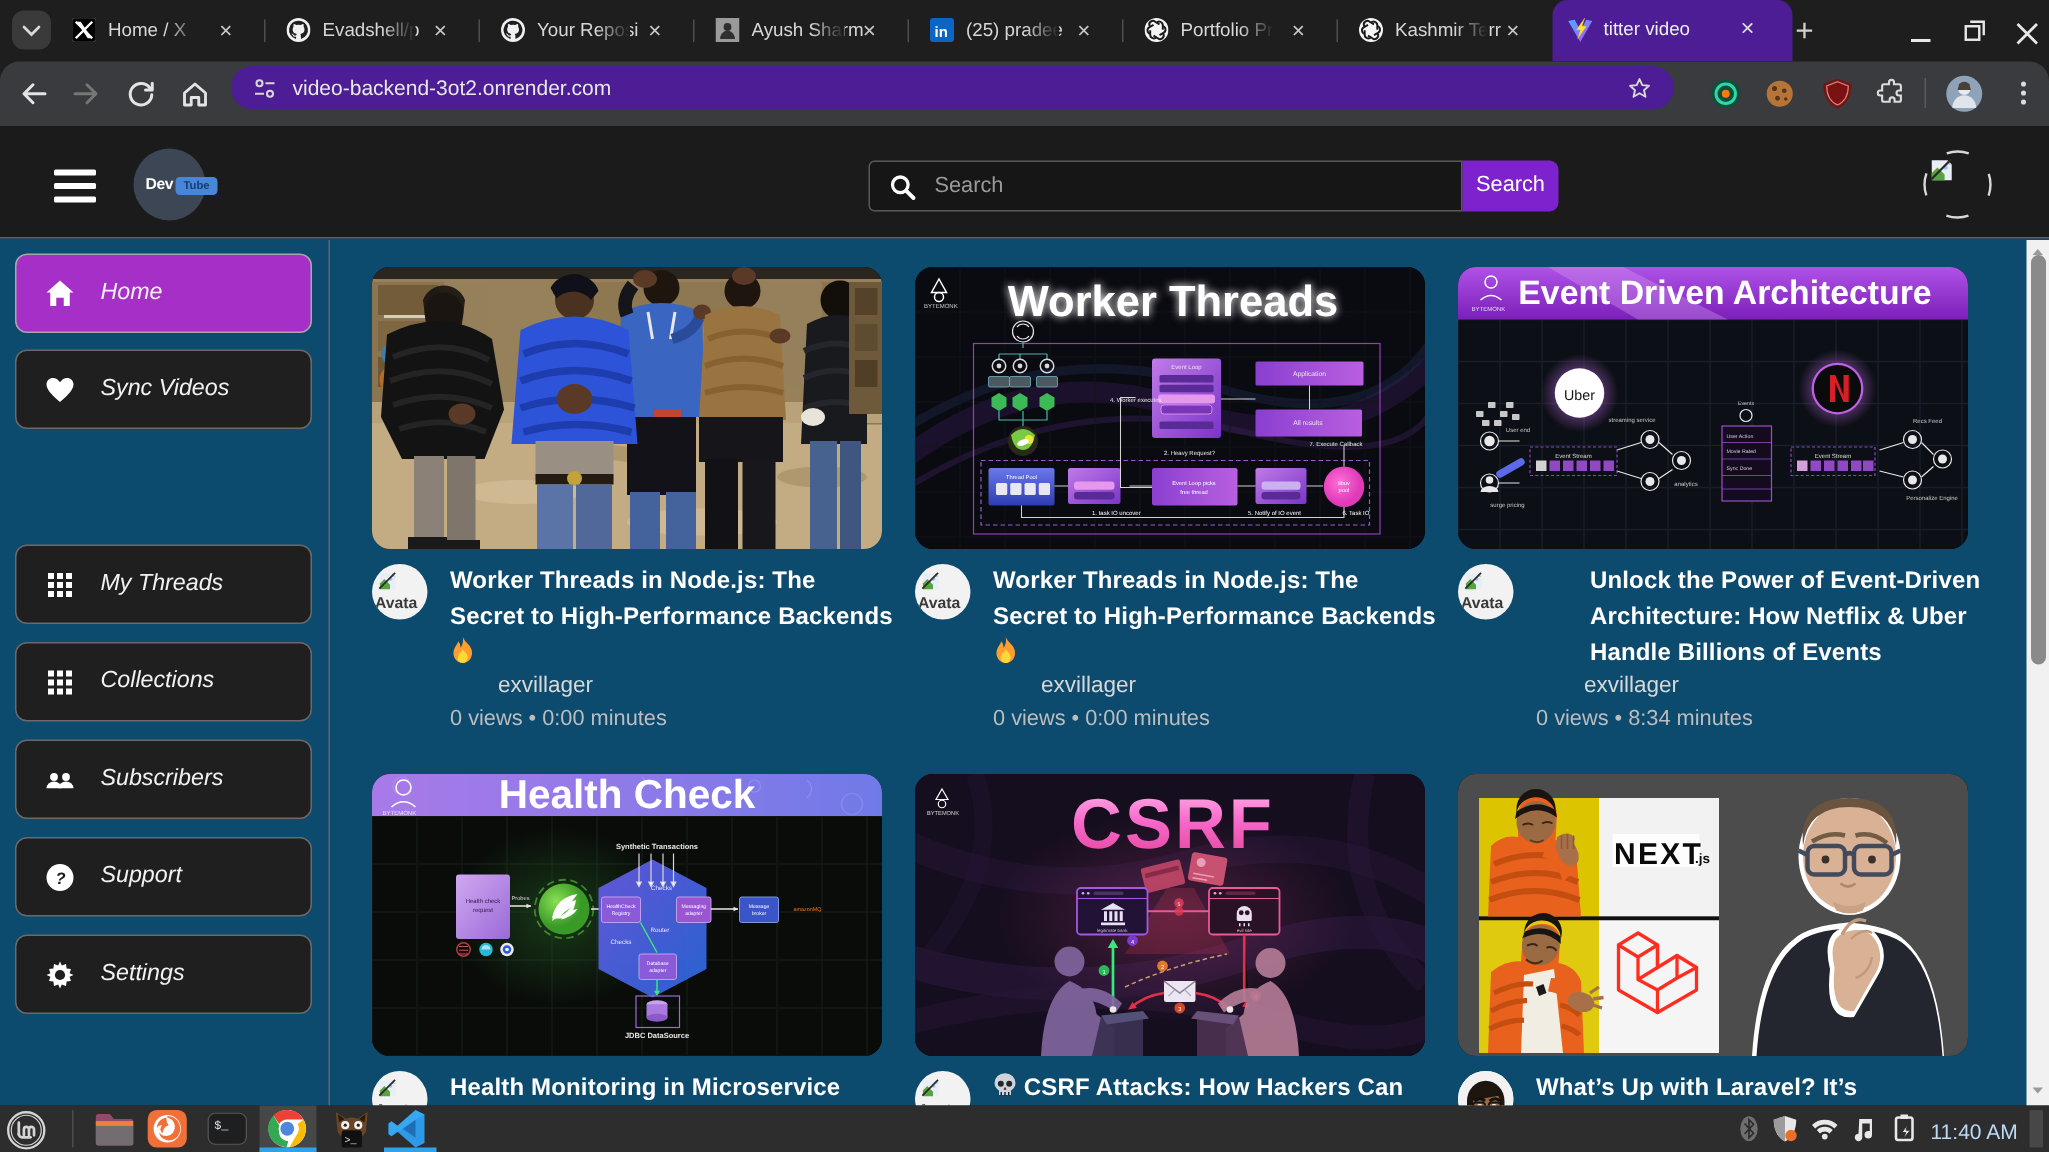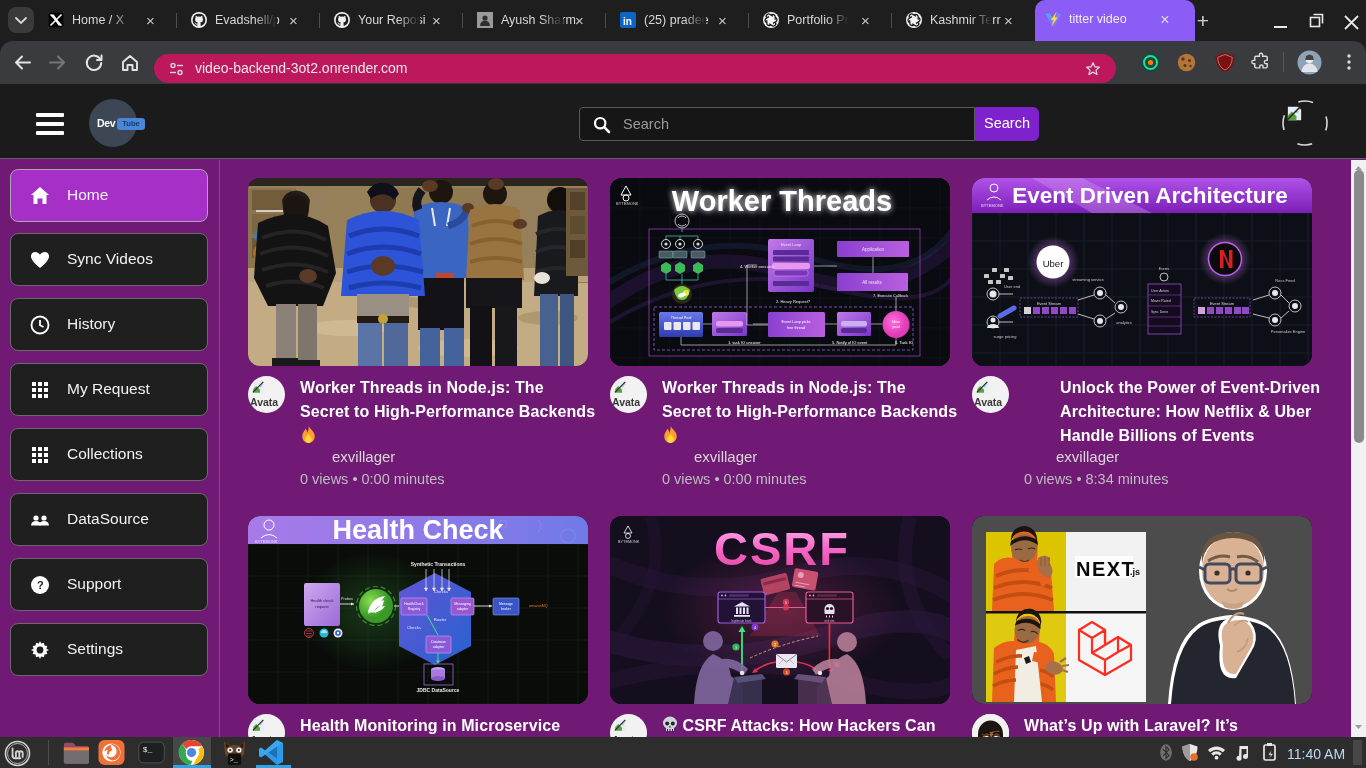--- a/index.html
+++ b/index.html
@@ -9,43 +9,43 @@
 
 #tabbar { position:absolute; left:0; top:0; width:1366px; height:41px; background:#1e1e1e; }
 .tabsearch { position:absolute; left:8px; top:7px; width:26px; height:26px; border-radius:8px; background:#3a3a3a; }
 .tabsearch svg { position:absolute; left:6px; top:7px; }
 .tab { position:absolute; top:0; height:41px; }
 .tab .fav { position:absolute; left:8px; top:12px; width:16px; height:16px; }
 .tab .ttl { position:absolute; left:32px; top:13px; width:84px; height:16px; font-size:12.5px; color:#d7d7d7; white-space:nowrap; overflow:hidden; }
 .tab .fade { position:absolute; right:36px; top:12px; width:22px; height:18px; background:linear-gradient(90deg, rgba(30,30,30,0), #1e1e1e); }
 .tab .cls { position:absolute; right:12px; top:13px; width:15px; height:15px; color:#c7c7c7; font-size:15px; line-height:15px; text-align:center; }
 .tabsep { position:absolute; top:13px; width:1px; height:15px; background:#4e4e4e; }
-#activetab { position:absolute; left:1035px; top:0px; width:160px; height:41px; background:#8b5cf6; border-radius:10px 10px 0 0; }
+#activetab { position:absolute; left:1035px; top:0px; width:160px; height:41px; background:#4c1d95; border-radius:10px 10px 0 0; }
 #newtab { position:absolute; left:1191px; top:9px; width:24px; height:24px; color:#cfcfcf; font-size:21px; line-height:23px; text-align:center; font-weight:300; }
 .winbtn { position:absolute; top:0; width:34px; height:41px; color:#e8e8e8; }
 
 #toolbar { position:absolute; left:0; top:41px; width:1366px; height:43px; background:#1e1e1e; }
 #toolbarinner { position:absolute; left:0; top:0; width:1366px; height:43px; background:#3a3b3e; border-radius:13px 13px 0 0; }
 .navic { position:absolute; top:50%; transform:translateY(-50%); }
-#urlpill { position:absolute; left:154px; top:13px; width:962px; height:29px; border-radius:15px; background:#be185d;text-align:right; }
+#urlpill { position:absolute; left:154px; top:3px; width:962px; height:29px; border-radius:15px; background:#4c1d95;text-align:right; }
 #urltxt { position:absolute; left:41px; top:6px; font-size:14px; color:#e8e8e8; }
 #ext-row svg { position:absolute; }
 
 
-#site { position:absolute; left:0; top:84px; width:1366px; height:653px; background:#701a75; }
+#site { position:absolute; left:0; top:84px; width:1366px; height:653px; background:#0c4a6e; }
 #siteheader { position:absolute; left:0; top:0; width:1366px; height:75px; background:#1b1b1b; border-bottom:1px solid #5c6169; }
 .hambar { position:absolute; left:36px; width:28px; height:3.5px; background:#fff; border-radius:1px; }
 #logo { position:absolute; left:89px; top:15px; width:48px; height:48px; border-radius:50%; background:#3c4654; }
 #searchwrap { position:absolute; left:579px; top:23px; width:460px; height:34px; }
 #searchbox { position:absolute; left:0; top:0; width:396px; height:34px; background:#161616; border:1px solid #5a5a5a; border-radius:4px 0 0 4px; }
 #searchbox .ph { position:absolute; left:43px; top:8px; font-size:14.5px; color:#9a9a9a; }
 #searchbtn { position:absolute; left:396px; top:0; width:64px; height:34px; background:#7e22ce; border-radius:0 6px 6px 0; color:#fff; font-size:14.5px; text-align:center; line-height:33px; }
 #useravatar { position:absolute; left:1283px; top:17px; width:44px; height:44px; border-radius:50%; }
 
-#sidebar { position:absolute; left:0; top:76px; width:220px; height:577px; border-right:1px solid #60646c; }
+#sidebar { position:absolute; left:0; top:76px; width:220px; height:577px; border-right:1px solid #60646c;font-style:italic; }
 .sbitem { position:absolute; left:10px; width:198px; height:53px; border:1px solid #6a6a6a; border-radius:8px; background:#1f1f1f; }
 .sbitem.active { background:#a62fc8; border-color:#a8a8a8; }
 .sbitem .ic { position:absolute; left:18px; top:15px; width:22px; height:22px; color:#fff; }
 .sbitem .lb { position:absolute; left:56px; top:16px; font-size:15.5px; color:#f2f2f2; }
 
 #main { position:absolute; left:221px; top:71px; width:1130px; height:582px; overflow:hidden; }
 .thumb { position:absolute; width:340px; height:188px; border-radius:12px; overflow:hidden; background:#000; }
 .cavatar { position:absolute; width:37px; height:37px; border-radius:50%; background:#f2f2f2; overflow:hidden; }
 .ctitle { position:absolute; width:316px; font-size:16px; line-height:24px; font-weight:bold; color:#fff; letter-spacing:0.1px; }
 .cchan  { position:absolute; font-size:15px; color:#d8d8d8;margin-left:32px; }
@@ -292,42 +292,35 @@
             <path d="M11 2 L20 10 H17.5 V19 H13.5 V13.5 H8.5 V19 H4.5 V10 H2 Z" fill="#fff"></path>
           </svg>
     <div class="lb">Home</div>
         </div>
         <div class="sbitem" style="top:73.36px">
     <svg class="ic" width="22" height="22" viewBox="0 0 22 22">
             <path d="M11 19 C5 14 2 10.5 2 7.2 C2 4.7 4 3 6.3 3 C8 3 9.8 4 11 5.8 C12.2 4 14 3 15.7 3 C18 3 20 4.7 20 7.2 C20 10.5 17 14 11 19Z" fill="#fff"></path>
           </svg>
     <div class="lb">Sync Videos</div>
         </div>
-        <div class="sbitem" style="top:138.22px">
-    <svg class="ic" width="22" height="22" viewBox="0 0 22 22">
-            <circle cx="11" cy="11" r="8.5" fill="none" stroke="#fff" stroke-width="1.8"></circle>
-            <path d="M11 6 V11.3 L14.5 13" stroke="#fff" stroke-width="1.8" fill="none"></path>
-          </svg>
-    <div class="lb">History</div>
-        </div>
         <div class="sbitem" style="top:203.07999999999998px">
     <svg class="ic" width="22" height="22" viewBox="0 0 22 22">
             <g fill="#fff">
               <rect x="3" y="3" width="4" height="4"></rect>
               <rect x="9" y="3" width="4" height="4"></rect>
               <rect x="15" y="3" width="4" height="4"></rect>
               <rect x="3" y="9" width="4" height="4"></rect>
               <rect x="9" y="9" width="4" height="4"></rect>
               <rect x="15" y="9" width="4" height="4"></rect>
               <rect x="3" y="15" width="4" height="4"></rect>
               <rect x="9" y="15" width="4" height="4"></rect>
               <rect x="15" y="15" width="4" height="4"></rect>
             </g>
           </svg>
-    <div class="lb">My Request</div>
+    <div class="lb">My Threads</div>
         </div>
         <div class="sbitem" style="top:267.94px">
     <svg class="ic" width="22" height="22" viewBox="0 0 22 22">
             <g fill="#fff">
               <rect x="3" y="3" width="4" height="4"></rect>
               <rect x="9" y="3" width="4" height="4"></rect>
               <rect x="15" y="3" width="4" height="4"></rect>
               <rect x="3" y="9" width="4" height="4"></rect>
               <rect x="9" y="9" width="4" height="4"></rect>
               <rect x="15" y="9" width="4" height="4"></rect>
@@ -340,21 +333,21 @@
         </div>
         <div class="sbitem" style="top:332.8px">
     <svg class="ic" width="22" height="22" viewBox="0 0 22 22">
             <g fill="#fff">
               <circle cx="7" cy="9" r="2.6"></circle>
               <circle cx="15" cy="9" r="2.6"></circle>
               <path d="M2 16.5 a5 4.5 0 0 1 10 0 Z"></path>
               <path d="M10 16.5 a5 4.5 0 0 1 10 0 Z"></path>
             </g>
           </svg>
-    <div class="lb">DataSource</div>
+    <div class="lb">Subscribers</div>
         </div>
         <div class="sbitem" style="top:397.65999999999997px">
     <svg class="ic" width="22" height="22" viewBox="0 0 22 22">
             <circle cx="11" cy="11" r="9" fill="#fff"></circle>
             <text x="8" y="15" font-size="11" font-weight="bold" fill="#1b1b1b" font-family="Liberation Sans">?</text>
           </svg>
     <div class="lb">Support</div>
         </div>
         <div class="sbitem" style="top:462.52px">
     <svg class="ic" width="22" height="22" viewBox="0 0 22 22">

